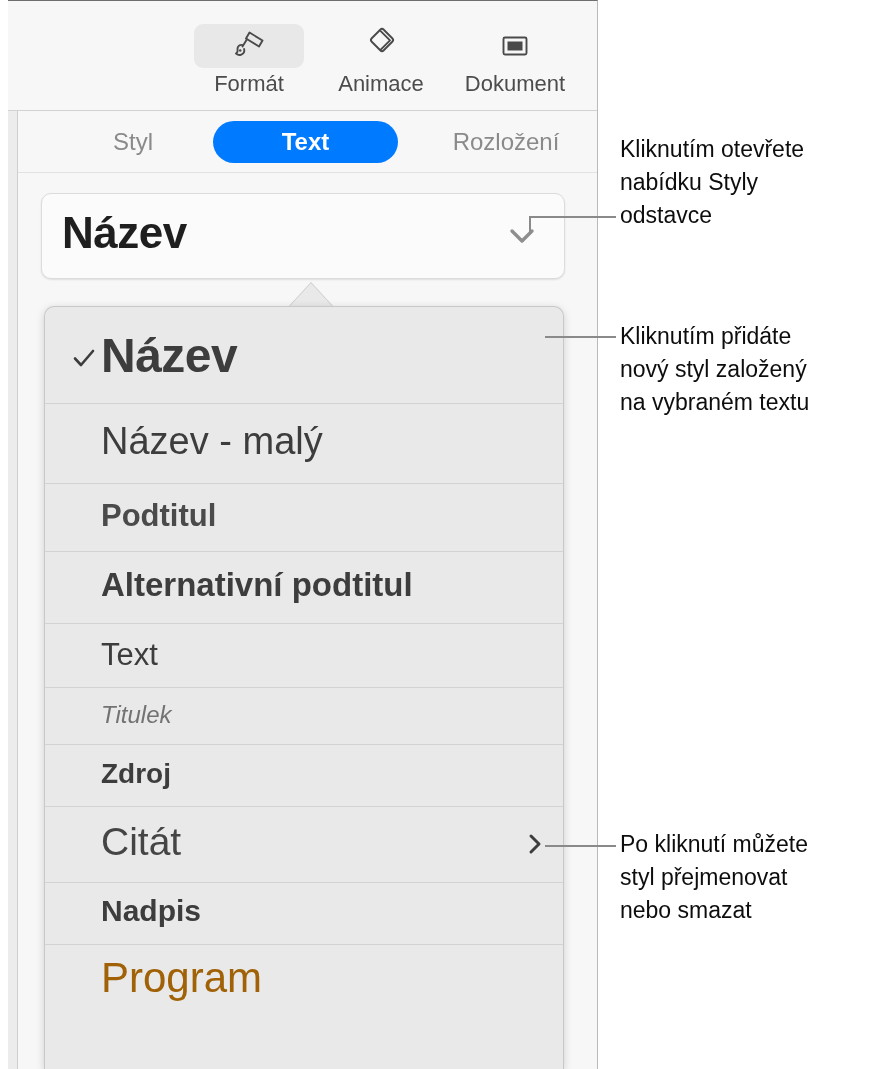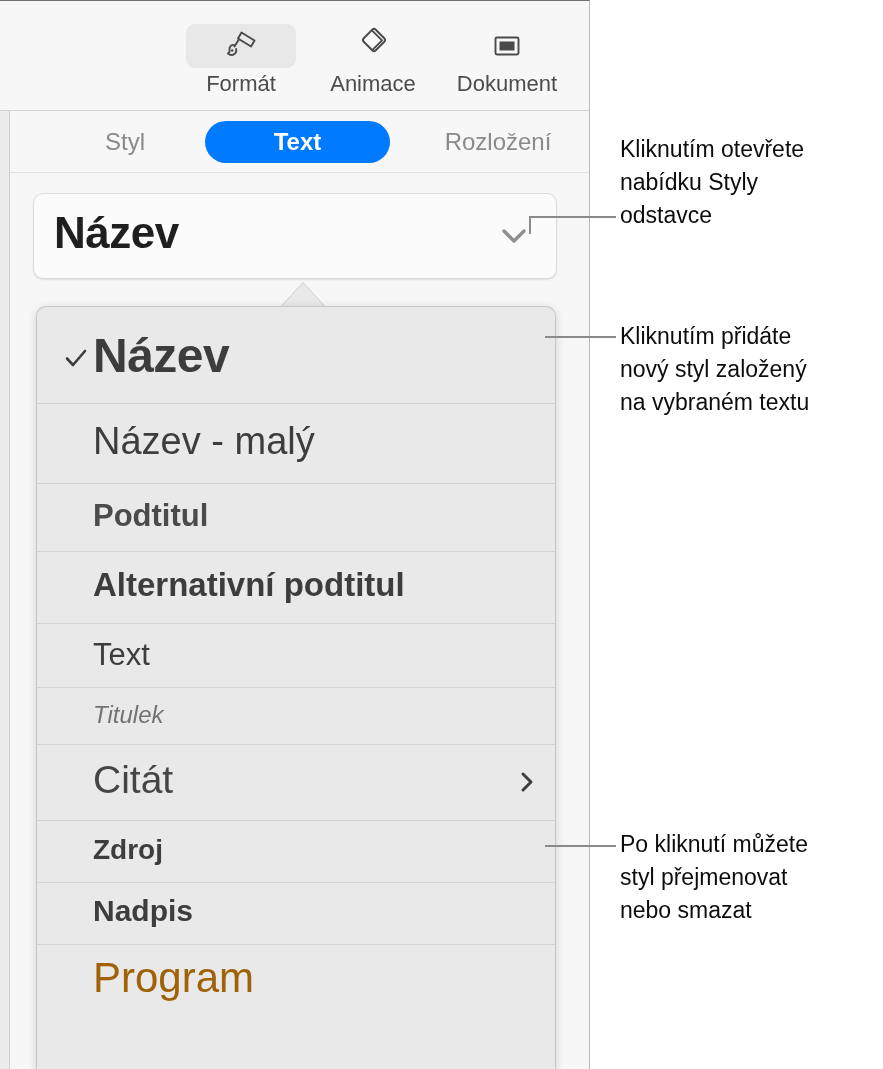--- a/index.html
+++ b/index.html
@@ -12,21 +12,21 @@
     height: 1069px;
     position: relative;
     overflow: hidden;
     font-family: "Liberation Sans", sans-serif;
     -webkit-font-smoothing: antialiased;
   }
 
   
   #inspector {
     position: absolute;
-    left: 0; top: 0;
+    left: 8px; top: 0;
     width: 590px;
     height: 1069px;
     background: #f7f7f7;
     box-sizing: border-box;
     border-right: 1px solid #b9b9b9;
     border-top: 1px solid #6e6e6e;
   }
   
   #canvas-strip {
     position: absolute;
@@ -325,33 +325,33 @@
     </div>
 
     <div class="style-row" id="row-4">
       <span class="row-label">Text</span>
     </div>
 
     <div class="style-row" id="row-5">
       <span class="row-label">Titulek</span>
     </div>
 
+    <div class="style-row" id="row-7">
+      <span class="row-label">Zdroj</span>
+    </div>
+
     <div class="style-row" id="row-6">
       <span class="row-label">Citát</span>
       <span class="submenu-arrow">
         <svg width="24" height="30" viewBox="0 0 24 30" fill="none" stroke="#3d3d3d" stroke-width="3" stroke-linecap="round" stroke-linejoin="round">
             <path d="M8 7 L16 15 L8 23"></path>
           </svg>
       </span>
     </div>
 
-    <div class="style-row" id="row-7">
-      <span class="row-label">Zdroj</span>
-    </div>
-
     <div class="style-row" id="row-8">
       <span class="row-label">Nadpis</span>
     </div>
 
     <div class="style-row" id="row-9">
       <span class="row-label">Program</span>
     </div>
 
   </div>
 </div>

